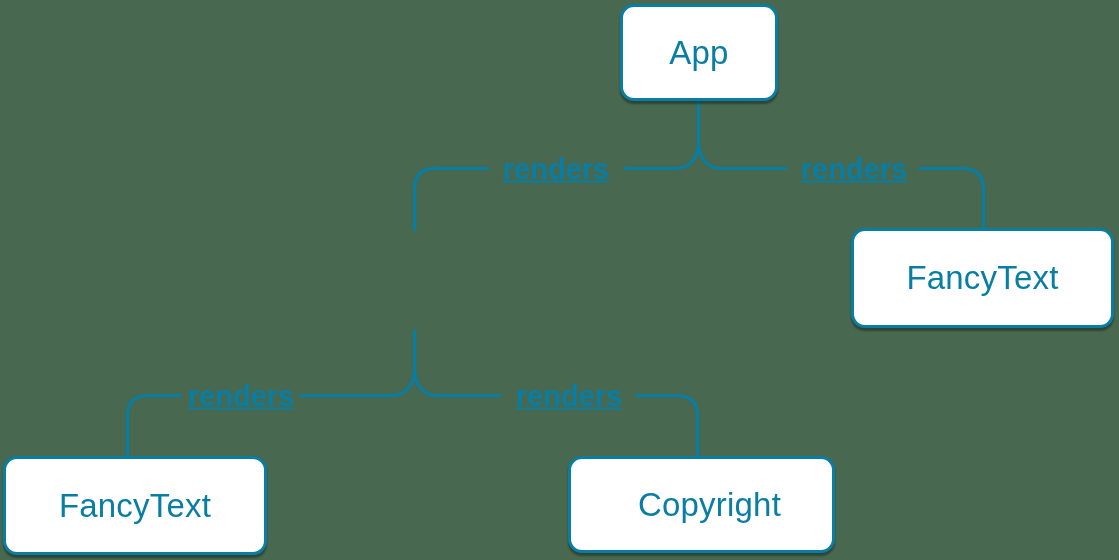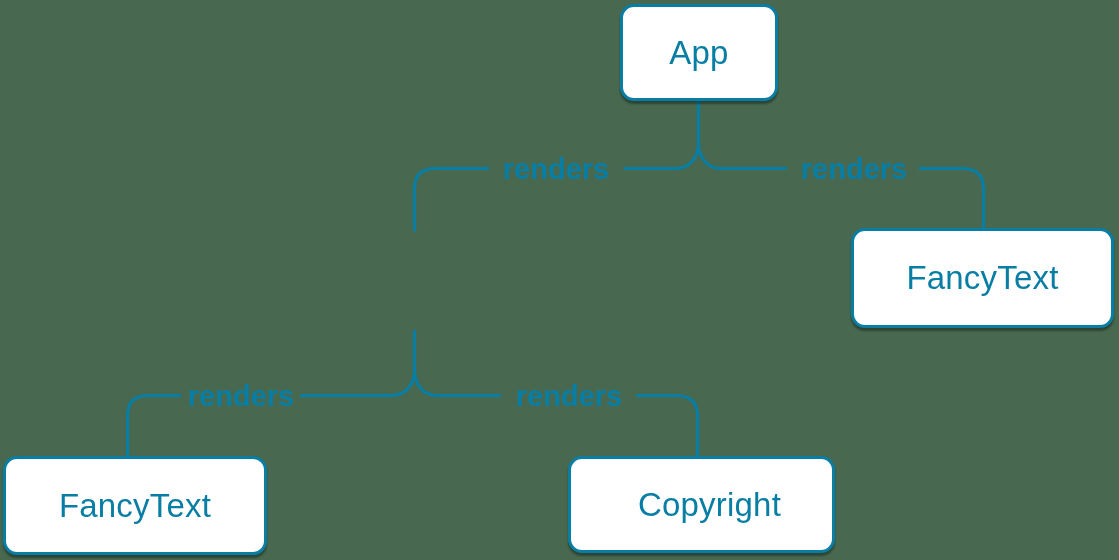--- a/index.html
+++ b/index.html
@@ -52,20 +52,21 @@
   .edge-label {
     position: absolute;
     transform: translate(-50%, -50%);
     color: var(--accent);
     background: var(--background);
     font-size: 29px;
     font-weight: 600;
     line-height: 1;
     padding: 2px 6px;
     white-space: nowrap;
+    text-decoration: underline;
   }
   
   .node-app        { left: 620px; top: 4px;   width: 158px; height: 97px; }
   .node-ig         { left: 197px; top: 229px; width: 461px; height: 101px; }
   .node-ft-top     { left: 851px; top: 228px; width: 263px; height: 100px; }
   .node-ft-bottom  { left: 3px;   top: 456px; width: 264px; height: 99px; }
   .node-copyright  { left: 568px; top: 456px; width: 267px; height: 97px; padding-left: 16px; }
   
   .edge-label-tl { left: 556px; top: 169px; }
   .edge-label-tr { left: 854px; top: 169px; }

